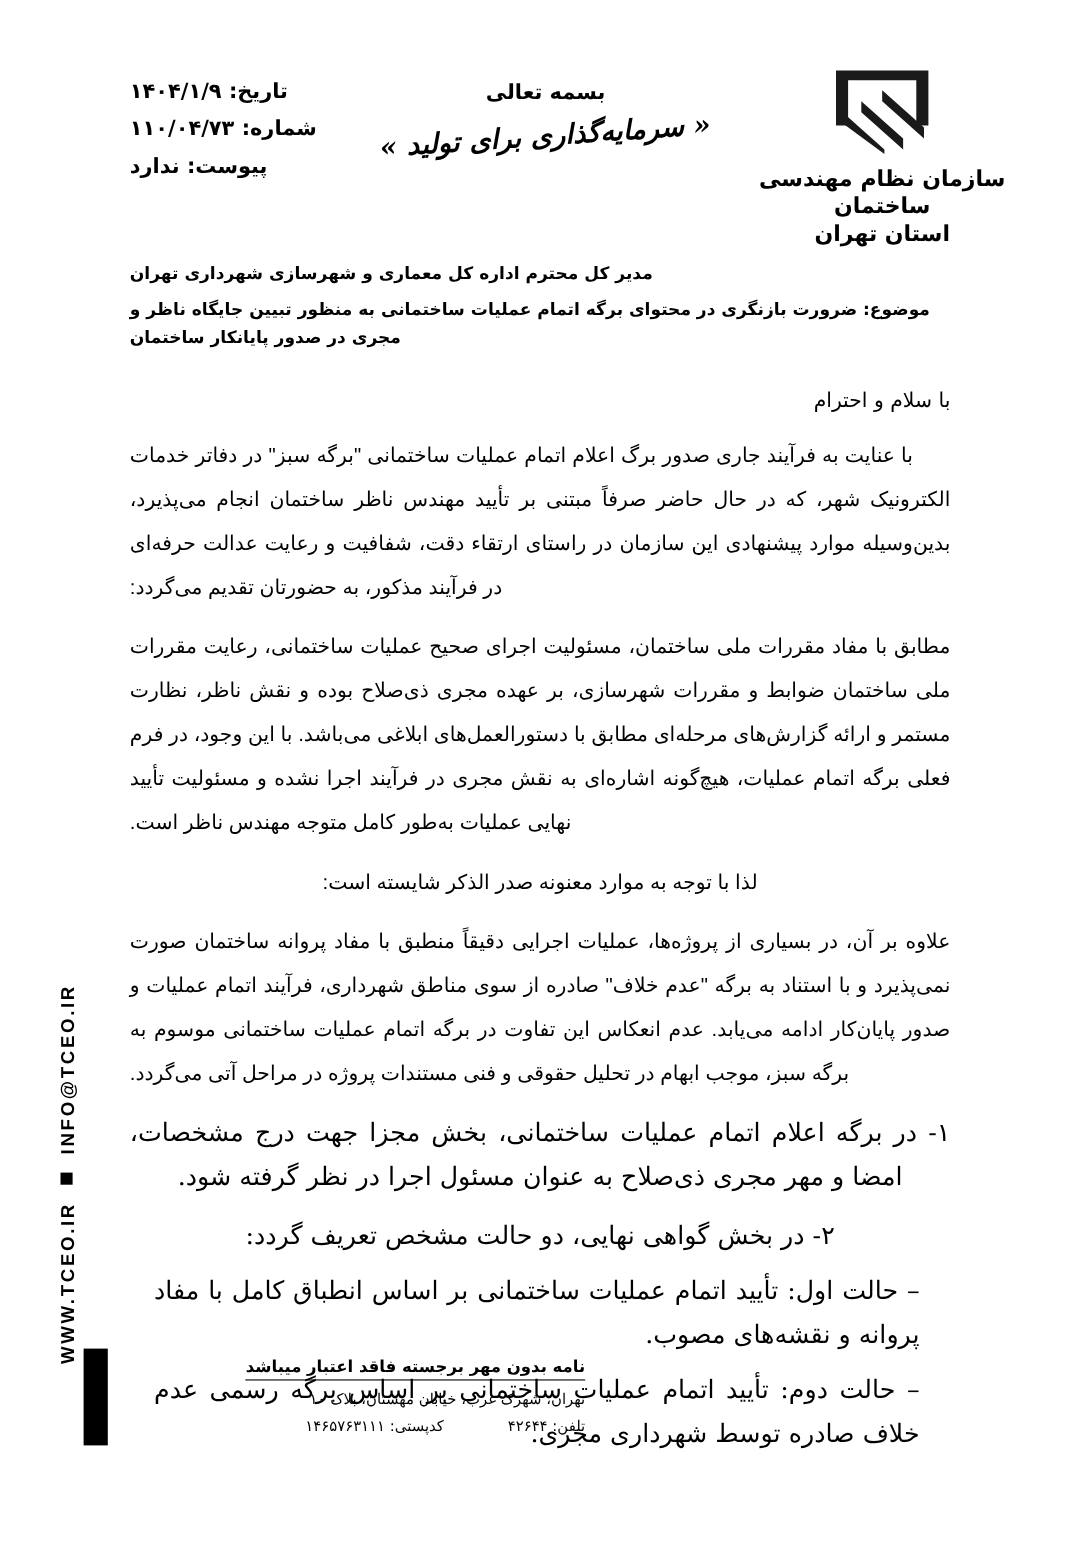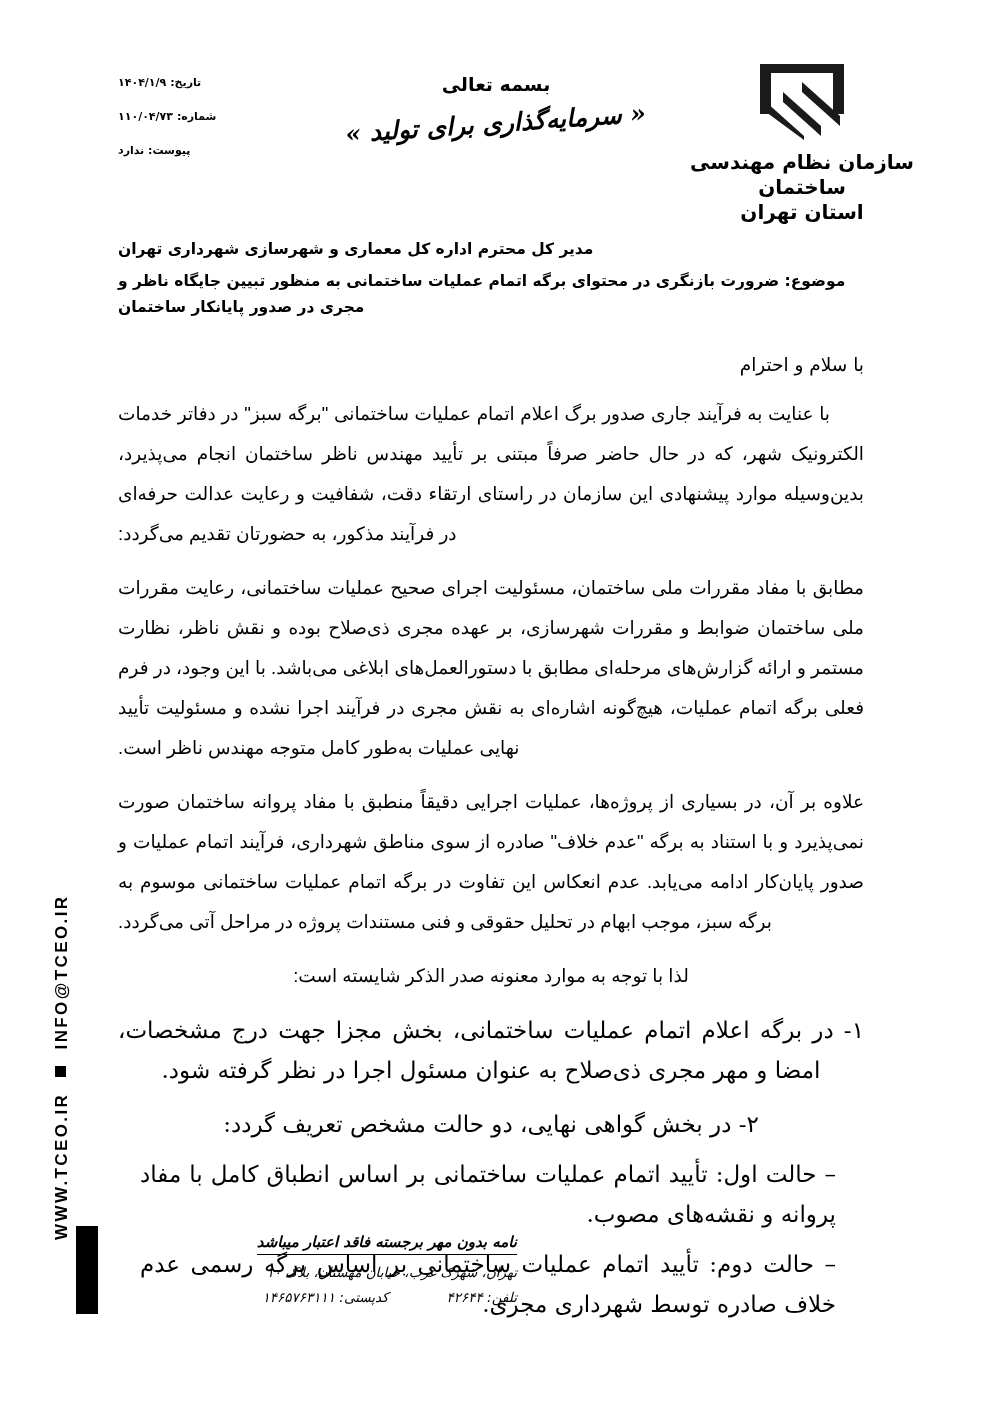--- a/index.html
+++ b/index.html
@@ -30,21 +30,21 @@
   }
   .header-meta {
     position: absolute;
     top: 18px;
     left: 118px;
     width: 300px;
     text-align: left;
     direction: rtl;
   }
   .meta-row {
-    font-size: 11px;
+    font-size: 19px;
     font-weight: bold;
     line-height: 34px;
     white-space: nowrap;
     letter-spacing: 0px;
   }
   .meta-label { font-weight: bold; }
   .meta-value { font-weight: bold; }
 
   .header-center {
     position: absolute;
@@ -188,26 +188,25 @@
     margin-top: 10px;
     text-align: justify;
     text-align-last: right;
     padding-right: 28px;
     margin-left: 22px;
   }
 
   
   .footer {
     position: absolute;
-    left: 97px;
+    left: 112px;
     top: 1232px;
     width: 420px;
     direction: rtl;
     text-align: right;
-    font-style: italic;
   }
   .footer-notice {
     font-size: 15px;
     font-weight: bold;
     border-bottom: 1.6px solid #000;
     display: inline-block;
     padding-bottom: 3px;
     letter-spacing: -0.2px;
   }
   .footer-address {
@@ -276,22 +275,22 @@
 
   <div class="content">
 
     <div class="addressee">مدیر کل محترم اداره کل معماری و شهرسازی شهرداری تهران</div>
     <div class="subject">موضوع: ضرورت بازنگری در محتوای برگه اتمام عملیات ساختمانی به منظور تبیین جایگاه ناظر و مجری در صدور پایانکار ساختمان</div>
 
     <div class="greeting">با سلام و احترام</div>
 
     <p class="para indent left-last">با عنایت به فرآیند جاری صدور برگ اعلام اتمام عملیات ساختمانی "برگه سبز" در دفاتر خدمات الکترونیک شهر، که در حال حاضر صرفاً مبتنی بر تأیید مهندس ناظر ساختمان انجام می‌پذیرد، بدین‌وسیله موارد پیشنهادی این سازمان در راستای ارتقاء دقت، شفافیت و رعایت عدالت حرفه‌ای در فرآیند مذکور، به حضورتان تقدیم می‌گردد:</p>
     <p class="para left-last">مطابق با مفاد مقررات ملی ساختمان، مسئولیت اجرای صحیح عملیات ساختمانی، رعایت مقررات ملی ساختمان ضوابط و مقررات شهرسازی، بر عهده مجری ذی‌صلاح بوده و نقش ناظر، نظارت مستمر و ارائه گزارش‌های مرحله‌ای مطابق با دستورالعمل‌های ابلاغی می‌باشد. با این وجود، در فرم فعلی برگه اتمام عملیات، هیچ‌گونه اشاره‌ای به نقش مجری در فرآیند اجرا نشده و مسئولیت تأیید نهایی عملیات به‌طور کامل متوجه مهندس ناظر است.</p>
+    <p class="para center-last">لذا با توجه به موارد معنونه صدر الذکر شایسته است:</p>
     <p class="para left-last">علاوه بر آن، در بسیاری از پروژه‌ها، عملیات اجرایی دقیقاً منطبق با مفاد پروانه ساختمان صورت نمی‌پذیرد و با استناد به برگه "عدم خلاف" صادره از سوی مناطق شهرداری، فرآیند اتمام عملیات و صدور پایان‌کار ادامه می‌یابد. عدم انعکاس این تفاوت در برگه اتمام عملیات ساختمانی موسوم به برگه سبز، موجب ابهام در تحلیل حقوقی و فنی مستندات پروژه در مراحل آتی می‌گردد.</p>
-    <p class="para center-last">لذا با توجه به موارد معنونه صدر الذکر شایسته است:</p>
 
     <div class="list-item">۱- در برگه اعلام اتمام عملیات ساختمانی، بخش مجزا جهت درج مشخصات، امضا و مهر مجری ذی‌صلاح به عنوان مسئول اجرا در نظر گرفته شود.</div>
     <div class="list-item">۲- در بخش گواهی نهایی، دو حالت مشخص تعریف گردد:</div>
 
     <div class="case-item">– حالت اول: تأیید اتمام عملیات ساختمانی بر اساس انطباق کامل با مفاد پروانه و نقشه‌های مصوب.</div>
     <div class="case-item">– حالت دوم: تأیید اتمام عملیات ساختمانی بر اساس برگه رسمی عدم خلاف صادره توسط شهرداری مجری.</div>
   </div>
 
   <div class="footer">
     <div>

